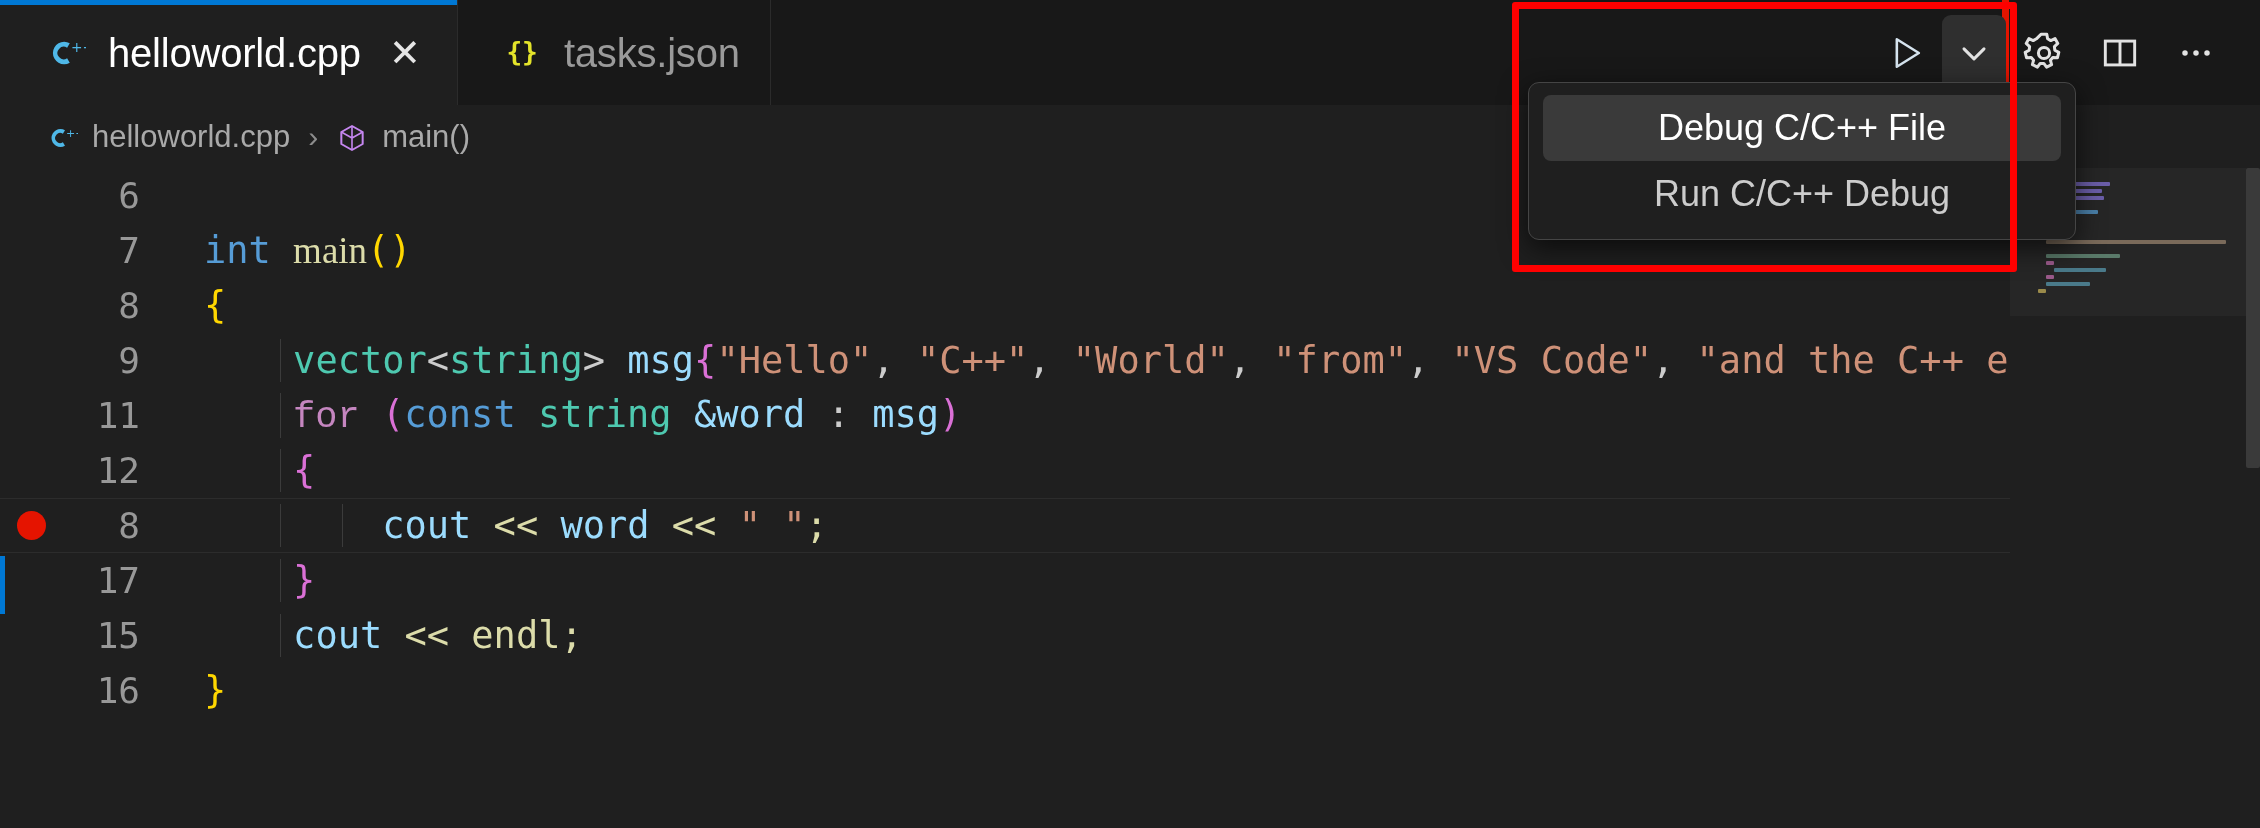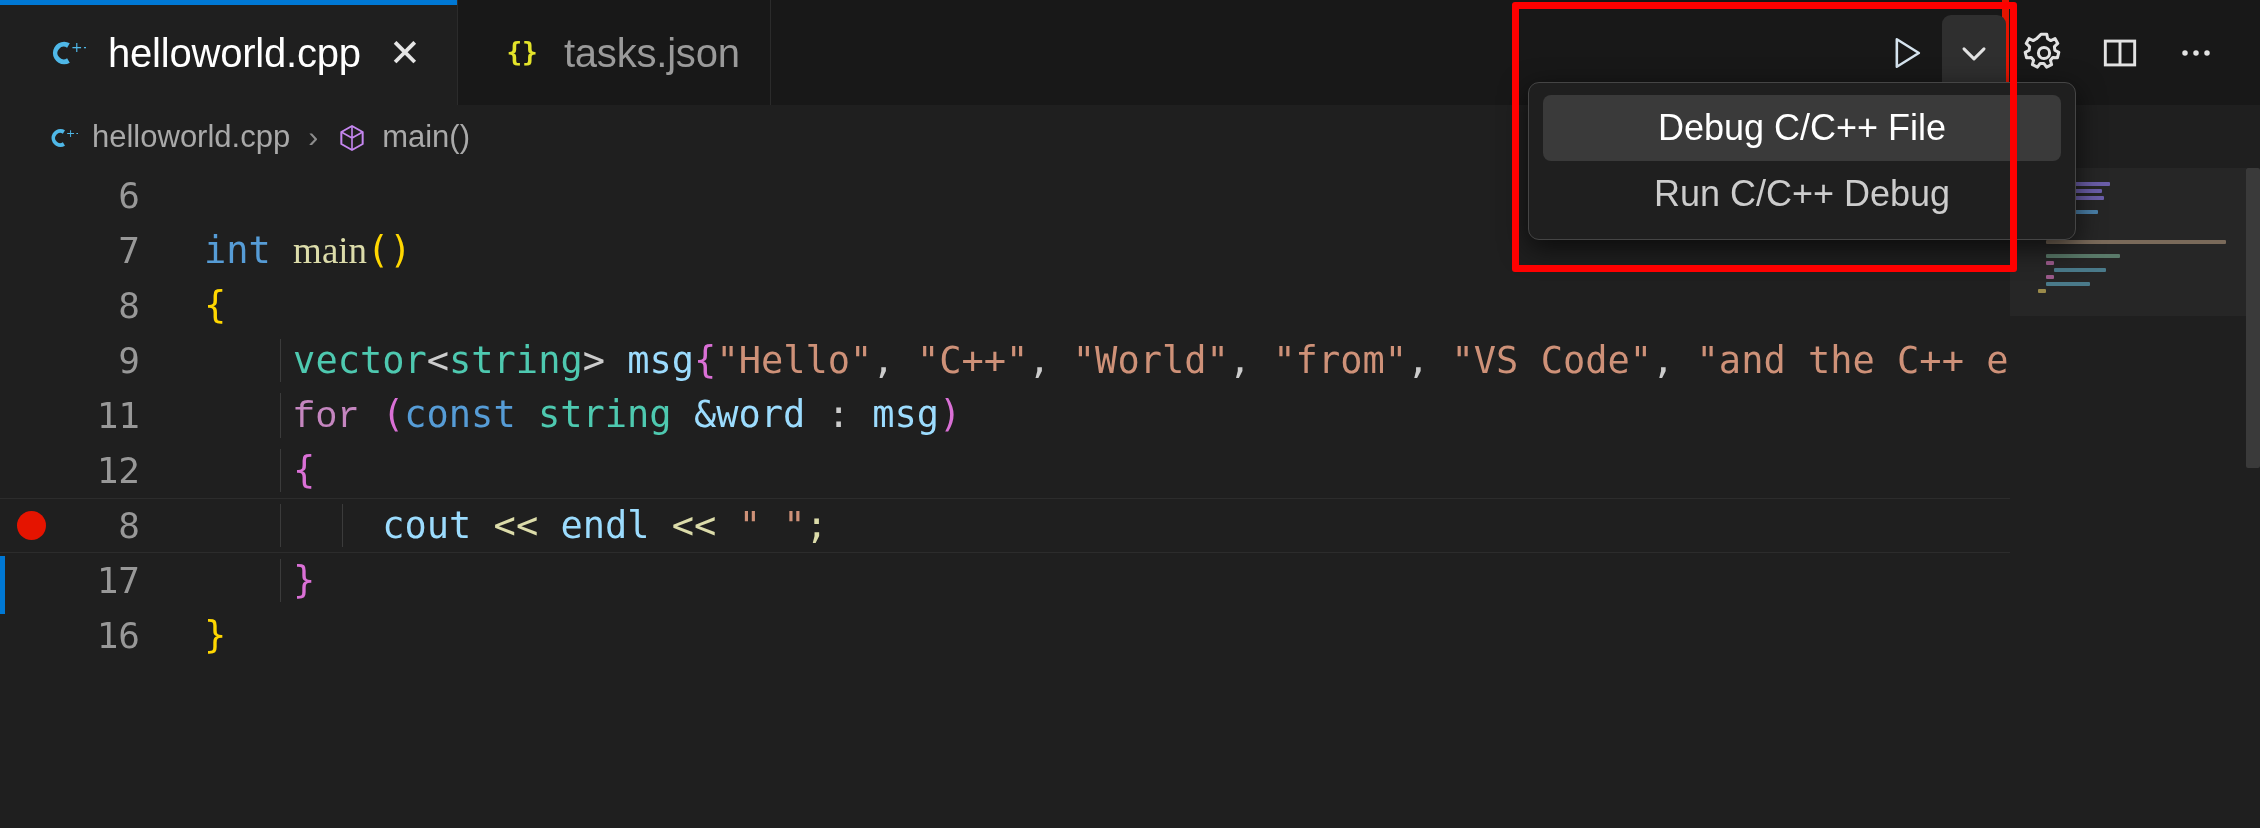--- a/index.html
+++ b/index.html
@@ -354,29 +354,34 @@
       <div class="bp-col"></div>
       <div class="lineno">12</div>
       <div class="code-text"><span class="iguide ig1"></span>    <span class="p-magenta">{</span></div>
     </div>
 
     <div class="code-line current">
       <div class="bp-col">
         <span class="bp-dot"></span>
       </div>
       <div class="lineno">8</div>
-      <div class="code-text"><span class="iguide ig1"></span><span class="iguide ig2"></span>        <span class="v-lblue">cout</span> <span class="op-pale">&lt;&lt;</span> <span class="v-lblue">endl</span> <span class="op-pale">&lt;&lt;</span> <span class="s-orange">" "</span><span class="op-pale">;</span></div>
+      <div class="code-text"><span class="iguide ig1"></span><span class="iguide ig2"></span>        <span class="v-lblue">cout</span> <span class="op-pale">&lt;&lt;</span> <span class="v-lblue">word</span> <span class="op-pale">&lt;&lt;</span> <span class="s-orange">" "</span><span class="op-pale">;</span></div>
     </div>
 
     <div class="code-line">
       <div class="bp-col"></div>
       <div class="lineno">17</div>
       <div class="code-text"><span class="iguide ig1"></span>    <span class="p-magenta">}</span></div>
     </div>
 
+    <div class="code-line">
+      <div class="bp-col"></div>
+      <div class="lineno">15</div>
+      <div class="code-text"><span class="iguide ig1"></span>    <span class="v-lblue">cout</span> <span class="op-pale">&lt;&lt;</span> <span class="op-pale">endl;</span></div>
+    </div>
 
     <div class="code-line">
       <div class="bp-col"></div>
       <div class="lineno">16</div>
       <div class="code-text"><span class="p-gold">}</span></div>
     </div>
   </div>
 
   <div class="left-edge-active"></div>
 

